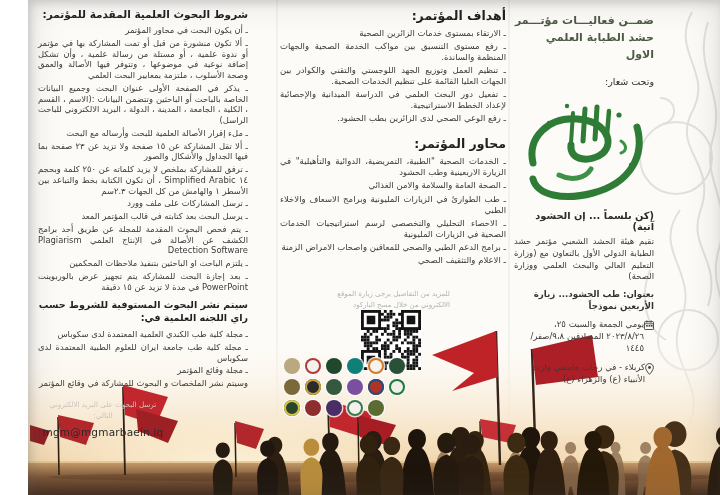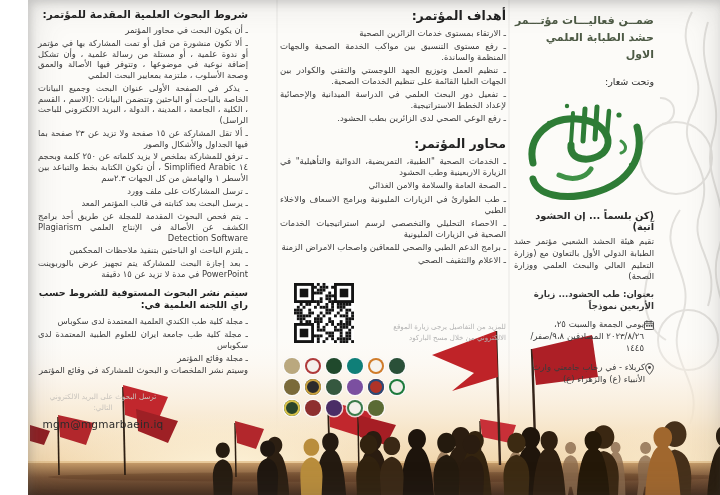--- a/index.html
+++ b/index.html
@@ -31,30 +31,30 @@
   .slogan-intro{font-size:9.5px;color:#2e2e2e;margin-top:13px;}
   .calligraphy{display:block;margin:14px auto 0 auto;}
   .slogan{font-size:9.8px;font-weight:bold;color:#2b2b2b;text-align:right;margin-top:7px;}
   .cover-par{font-size:8.5px;line-height:1.38;text-align:justify;text-align-last:right;margin-top:4px;}
   .cover-sub{font-size:8.7px;font-weight:bold;color:#333;text-align:right;margin-top:5px;line-height:1.4;}
   .icon-row{display:flex;margin-top:7px;align-items:flex-start;}
   .icon-row svg{flex:0 0 auto;margin-top:1px;}
   .icon-row .txt{font-size:8.5px;line-height:1.4;text-align:right;}
 
   
-  .qr-row{position:absolute;left:252px;top:283px;width:226px;display:flex;justify-content:space-between;align-items:flex-end;padding-left:14px;box-sizing:border-box;z-index:12;}
+  .qr-row{position:absolute;left:243px;top:283px;width:226px;display:flex;justify-content:space-between;align-items:center;padding-left:14px;box-sizing:border-box;z-index:12;flex-direction:column;}
   .qr-caption{width:118px;font-size:7px;line-height:1.5;color:#b3b3b3;text-align:right;margin-top:6px;}
   .qr-box{width:60px;height:60px;background:#fff;}
 
   
   .org-logos{position:absolute;left:253px;top:355px;width:132px;display:flex;flex-wrap:wrap;z-index:12;direction:ltr;}
   .org-logo{width:16px;height:16px;border-radius:50%;display:inline-block;margin:2.5px;box-shadow:0 0 0 1.5px rgba(255,255,255,.8), 0 0 2px rgba(0,0,0,.35);}
 
   
-  .email-block{position:absolute;left:14px;top:392px;width:122px;z-index:13;text-align:center;}
+  .email-block{position:absolute;left:14px;top:400px;width:122px;z-index:13;text-align:center;}
   .email-label{font-size:7.2px;color:#c9c4bd;line-height:1.5;}
   .email-addr{font-size:10.5px;color:#2b2b2b;margin-top:4px;direction:ltr;letter-spacing:.2px;}
 
   
   .watermark{position:absolute;left:602px;top:10px;z-index:2;}
   .photo{position:absolute;left:0;top:325px;width:720px;height:170px;z-index:8;}
 </style>
 </head>
 <body>
 
@@ -174,20 +174,21 @@
       <use href="#p2" fill="#33200e" transform="translate(676,66) scale(1.31)"></use>
       <use href="#p1" fill="#4c3118" transform="translate(700,78) scale(1.13)"></use>
     </g>
   </svg>
 
   <div class="col col-conditions">
     <h2 class="sec-sm">شروط البحوث العلمية المقدمة للمؤتمر:</h2>
     <div class="li li-sm">ـ أن يكون البحث في محاور المؤتمر</div>
     <div class="li li-sm">ـ ألا تكون منشورة من قبل أو تمت المشاركة بها في مؤتمر أو ندوة علمية ، أو مستلة من رسالة علمية ، وأن تشكل إضافة نوعية في موضوعها ، وتتوفر فيها الأصالة والعمق وصحة الأسلوب ، ملتزمة بمعايير البحث العلمي</div>
     <div class="li li-sm">ـ يذكر في الصفحة الأولى عنوان البحث وجميع البيانات الخاصة بالباحث أو الباحثين وتتضمن البيانات :(الاسم ، القسم ، الكلية ، الجامعة ، المدينة ، الدولة ، البريد الالكتروني للباحث الراسل)</div>
+    <div class="li li-sm">ـ ملء إقرار الأصالة العلمية للبحث وأرساله مع البحث</div>
     <div class="li li-sm">ـ ألا تقل المشاركة عن ١٥ صفحة ولا تزيد عن ٢٣ صفحة بما فيها الجداول والأشكال والصور</div>
     <div class="li li-sm">ـ ترفق للمشاركة بملخص لا يزيد كلماته عن ٢٥٠ كلمة وبحجم ١٤ Simplified Arabic ، أن تكون الكتابة بخط والتباعد بين الأسطر ١ والهامش من كل الجهات ٢.٣سم</div>
     <div class="li li-sm">ـ ترسل المشاركات على ملف وورد</div>
     <div class="li li-sm">ـ يرسل البحث بعد كتابته في قالب المؤتمر المعد</div>
     <div class="li li-sm">ـ يتم فحص البحوث المقدمة للمجلة عن طريق أحد برامج الكشف عن الأصالة في الإنتاج العلمي Plagiarism Detection Software</div>
     <div class="li li-sm">ـ يلتزم الباحث او الباحثين بتنفيذ ملاحظات المحكمين</div>
     <div class="li li-sm">ـ بعد إجازة البحث للمشاركة يتم تجهيز عرض بالوربوينت PowerPoint في مدة لا تزيد عن ١٥ دقيقة</div>
     <div class="bold-note">سيتم نشر البحوث المستوفية للشروط حسب راي اللجنه العلمية في:</div>
     <div class="li li-sm">ـ مجلة كلية طب الكندي العلمية المعتمدة لدى سكوباس</div>
     <div class="li li-sm">ـ مجلة كلية طب جامعة ايران للعلوم الطبية المعتمدة لدى سكوباس</div>

